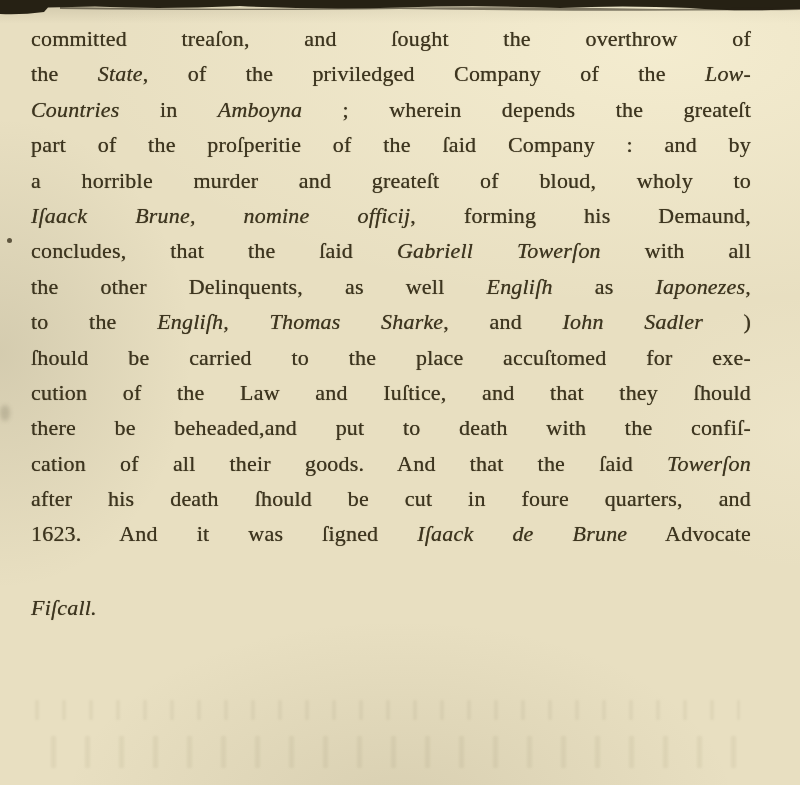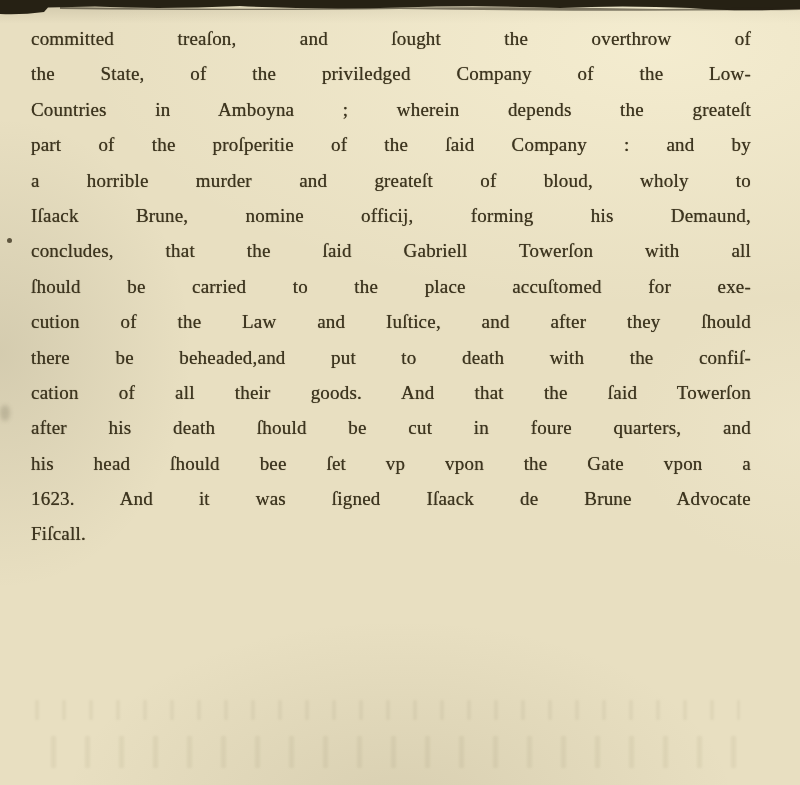--- a/index.html
+++ b/index.html
@@ -23,35 +23,36 @@
     width: 800px; height: 20px;
   }
 
   .text-block {
     position: absolute;
     left: 31px; top: 21px;
     width: 720px;
   }
 
   .line {
-    font-size: 19px;
+    font-size: 22px;
     line-height: 35.4px;
     height: 35.4px;
     color: #3d351f;
     letter-spacing: 0.2px;
     text-shadow: 0 0 0.7px rgba(61,53,31,0.85);
     text-align: justify;
     text-align-last: justify;
     text-justify: inter-word;
     white-space: normal;
   }
   .line.align-left {
     text-align-last: left;
+    margin-top: 38px;
   }
-  .line .it { }
+  .line .it { font-style: italic; }
 
   .margin-dot {
     position: absolute;
     left: 7px; top: 238px;
     width: 5px; height: 5px;
     border-radius: 50%;
     background: rgba(61,53,31,.8);
     filter: blur(0.4px);
   }
   .margin-smudge {
@@ -99,24 +100,25 @@
 <div class="margin-smudge"></div>
 
 <div class="text-block" id="text-block">
     <div class="line"><span class="">committed treaſon, and ſought the overthrow of</span></div>
     <div class="line"><span class="">the </span><span class="it">State</span><span class="">, of the priviledged Company of the </span><span class="it">Low-</span></div>
     <div class="line"><span class="it">Countries</span><span class=""> in </span><span class="it">Amboyna</span><span class=""> ; wherein depends the greateſt</span></div>
     <div class="line"><span class="">part of the proſperitie of the ſaid Company : and by</span></div>
     <div class="line"><span class="">a horrible murder and greateſt of bloud, wholy to</span></div>
     <div class="line"><span class="it">Iſaack Brune, nomine officij</span><span class="">, forming his Demaund,</span></div>
     <div class="line"><span class="">concludes, that the ſaid </span><span class="it">Gabriell Towerſon</span><span class=""> with all</span></div>
+    <div class="line"><span class="">the other Delinquents, as well </span><span class="it">Engliſh</span><span class=""> as </span><span class="it">Iaponezes,</span></div>
+    <div class="line"><span class="">to the </span><span class="it">Engliſh, Thomas Sharke</span><span class="">, and </span><span class="it">Iohn Sadler</span><span class=""> )</span></div>
     <div class="line"><span class="">ſhould be carried to the place accuſtomed for exe-</span></div>
-    <div class="line"><span class="">cution of the Law and Iuſtice, and after they ſhould</span></div>
+    <div class="line"><span class="">cution of the Law and Iuſtice, and that they ſhould</span></div>
     <div class="line"><span class="">there be beheaded,and put to death with the confiſ-</span></div>
     <div class="line"><span class="">cation of all their goods. And that the ſaid </span><span class="it">Towerſon</span></div>
     <div class="line"><span class="">after his death ſhould be cut in foure quarters, and</span></div>
-    <div class="line"><span class="">his head ſhould bee ſet vp vpon the Gate vpon a</span></div>
     <div class="line"><span class="">1623. And it was ſigned </span><span class="it">Iſaack de Brune</span><span class=""> Advocate</span></div>
     <div class="line align-left"><span class="it">Fiſcall.</span></div>
   </div>
 
 <div class="showthrough-1"></div>
 <div class="showthrough-2"></div>
 
 </body></html>

